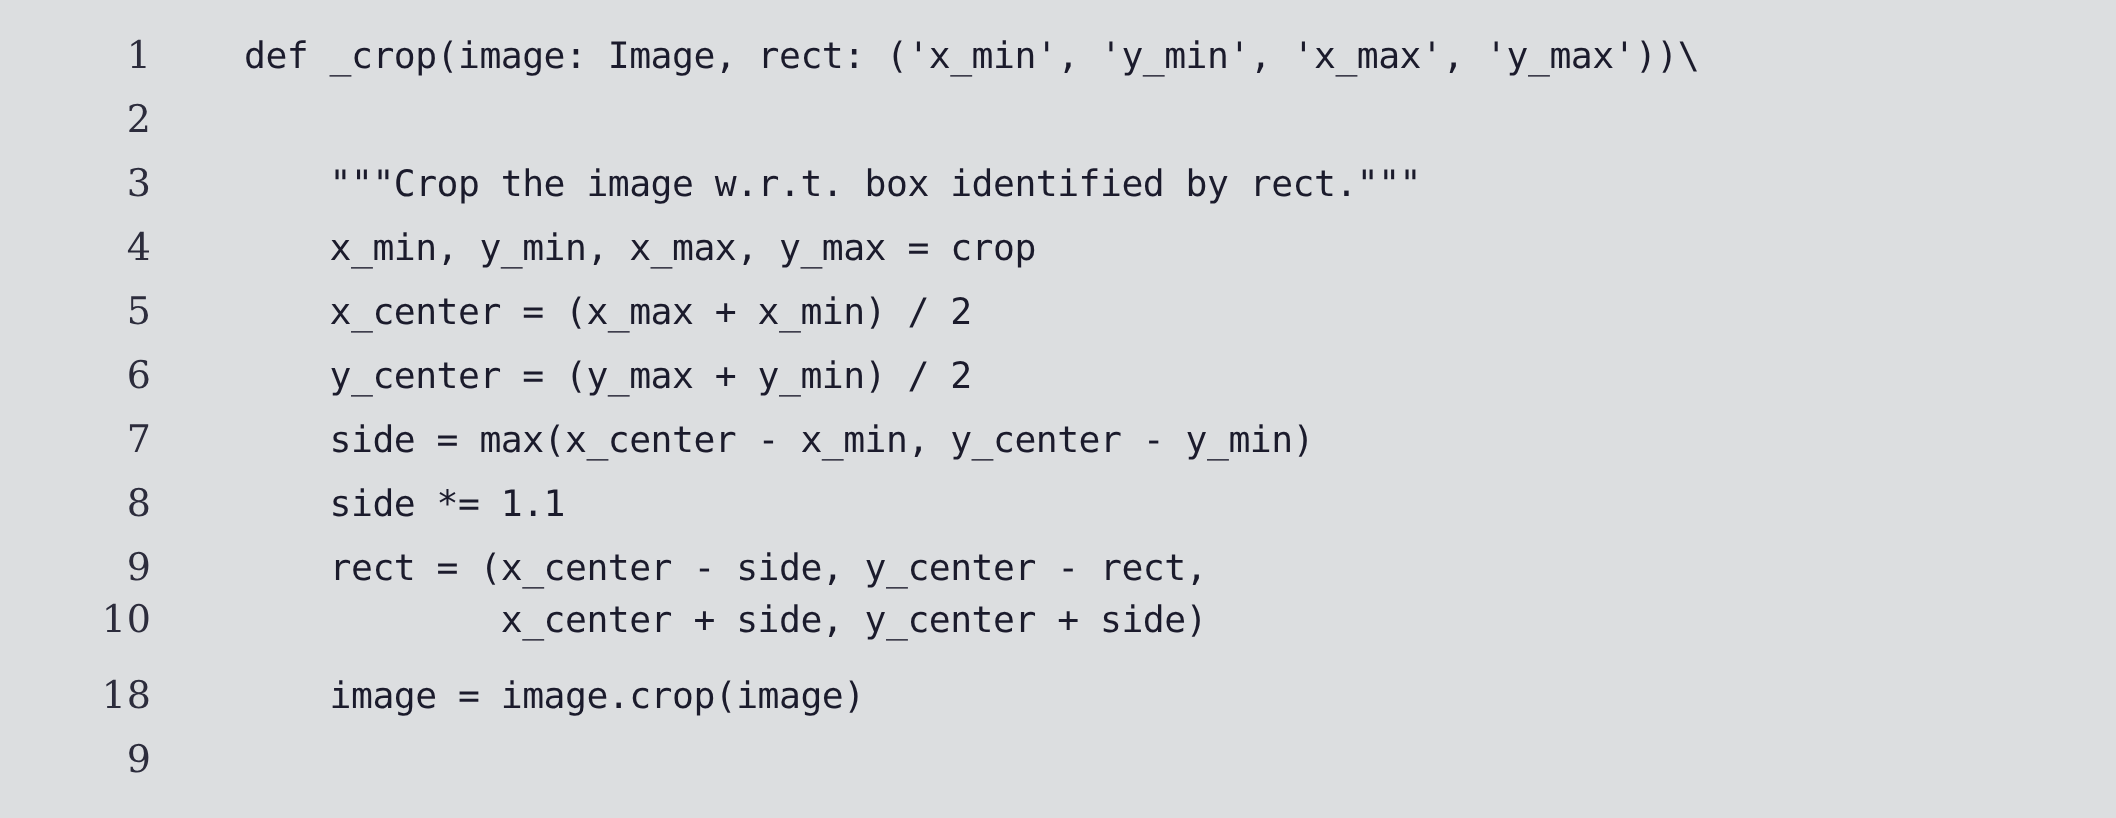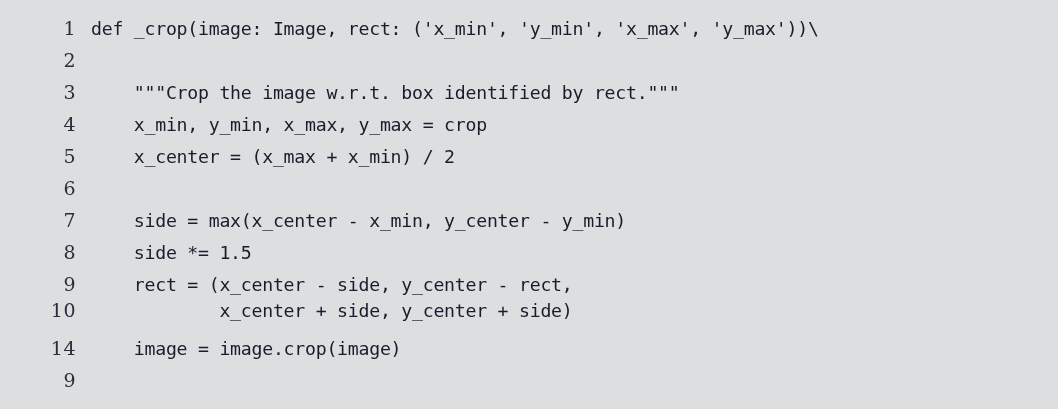--- a/index.html
+++ b/index.html
@@ -27,21 +27,21 @@
   .line-number {
     width: 76px;
     min-width: 76px;
     text-align: right;
     font-family: "DejaVu Serif", "Liberation Serif", serif;
     font-size: 19px;
     color: #2c2c3c;
     letter-spacing: 0.5px;
   }
   .line-code {
-    margin-left: 15px;
+    margin-left: 46px;
     font-family: "DejaVu Sans Mono", "Liberation Mono", monospace;
     font-size: 18.2px;
     letter-spacing: -0.25px;
     color: #1b1b2c;
     white-space: pre;
   }
 </style>
 </head>
 <body>
 
@@ -66,44 +66,45 @@
     <span class="line-code">    x_min, y_min, x_max, y_max = crop</span>
   </div>
 
   <div class="code-line" style="top:140px">
     <span class="line-number">5</span>
     <span class="line-code">    x_center = (x_max + x_min) / 2</span>
   </div>
 
   <div class="code-line" style="top:172px">
     <span class="line-number">6</span>
+    <span class="line-code">    y_center = (y_max + y_min) / 2</span>
   </div>
 
   <div class="code-line" style="top:204px">
     <span class="line-number">7</span>
     <span class="line-code">    side = max(x_center - x_min, y_center - y_min)</span>
   </div>
 
   <div class="code-line" style="top:236px">
     <span class="line-number">8</span>
-    <span class="line-code">    side *= 1.5</span>
+    <span class="line-code">    side *= 1.1</span>
   </div>
 
   <div class="code-line" style="top:268px">
     <span class="line-number">9</span>
     <span class="line-code">    rect = (x_center - side, y_center - rect,</span>
   </div>
 
   <div class="code-line" style="top:294px">
     <span class="line-number">10</span>
     <span class="line-code">            x_center + side, y_center + side)</span>
   </div>
 
   <div class="code-line" style="top:332px">
-    <span class="line-number">14</span>
+    <span class="line-number">18</span>
     <span class="line-code">    image = image.crop(image)</span>
   </div>
 
   <div class="code-line" style="top:364px">
     <span class="line-number">9</span>
   </div>
 
 </div>
 
 </body></html>

